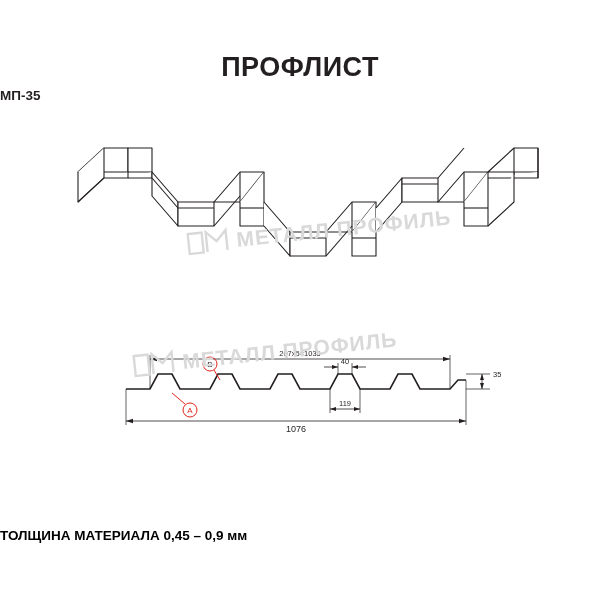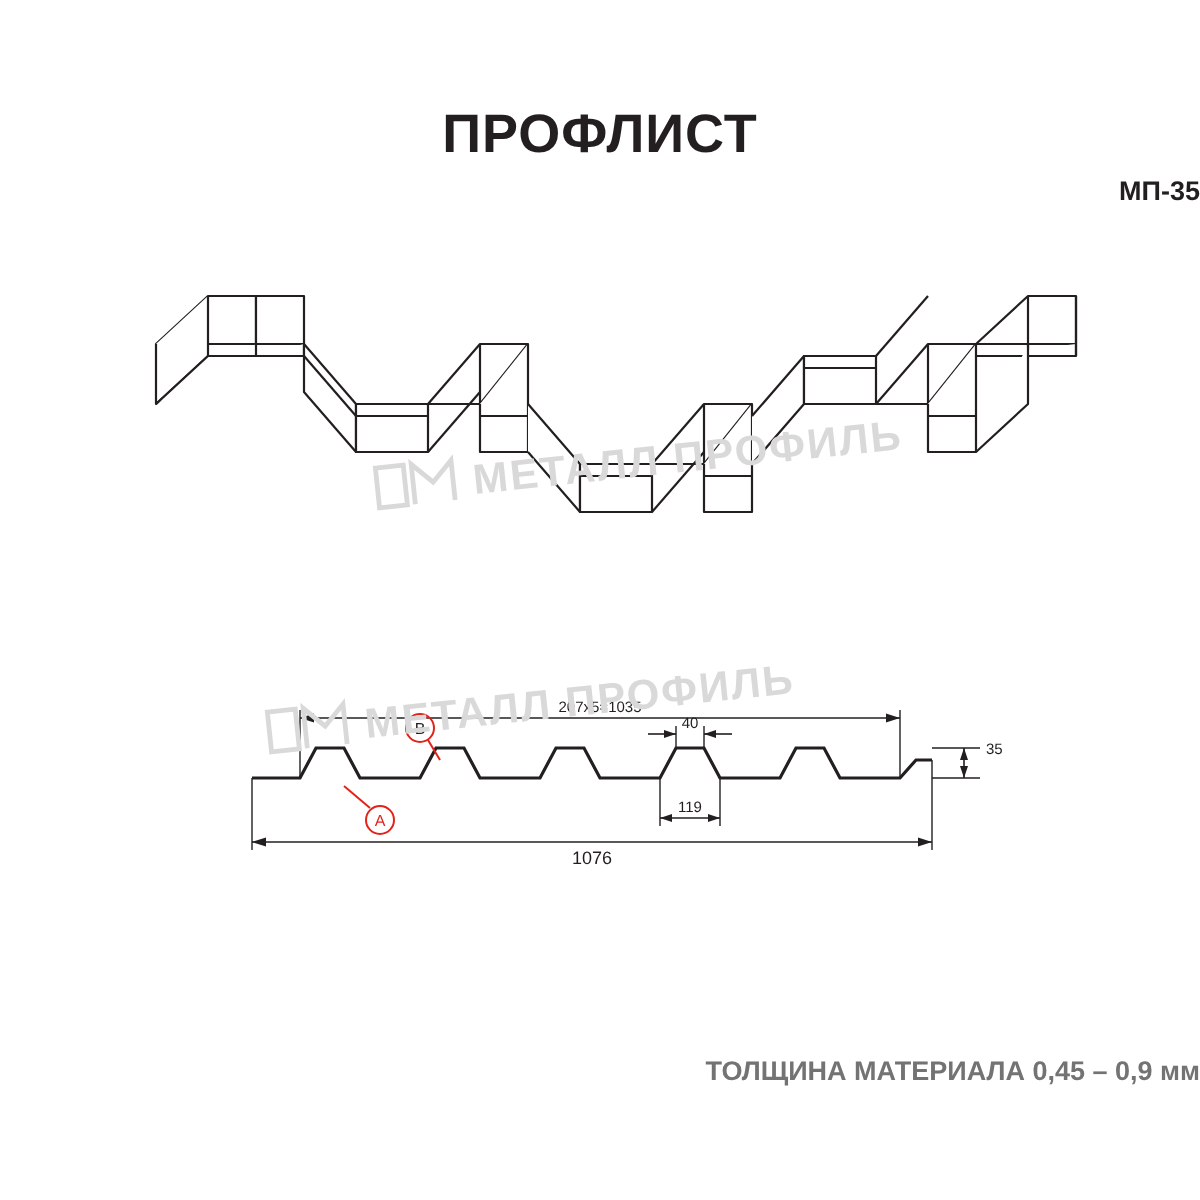--- a/index.html
+++ b/index.html
@@ -32,34 +32,34 @@
     font-size: 27px;
     font-weight: bold;
     letter-spacing: 0.5px;
     color: #231f20;
   }
   .subtitle {
     position: absolute;
     left: 0;
     top: 88px;
     width: 600px;
-    text-align: right;
+    text-align: left;
     font-size: 13.5px;
     font-weight: bold;
     color: #231f20;
   }
   .footer-note {
     position: absolute;
     left: 0;
     top: 528px;
     width: 600px;
-    text-align: right;
+    text-align: left;
     font-size: 13.5px;
     font-weight: bold;
-    color: #737373;
+    color: #000000;
   }
   .iso-wrap {
     position: absolute;
     left: 60px;
     top: 130px;
     width: 480px;
     height: 140px;
   }
   .dim-wrap {
     position: absolute;

